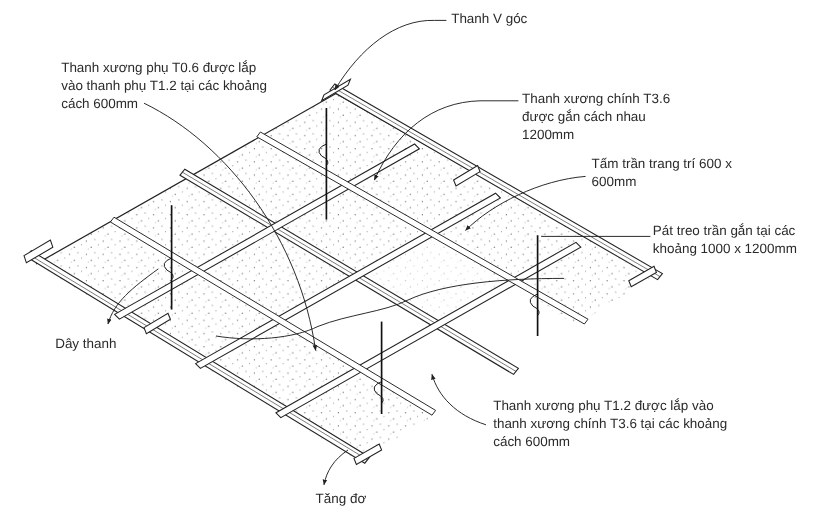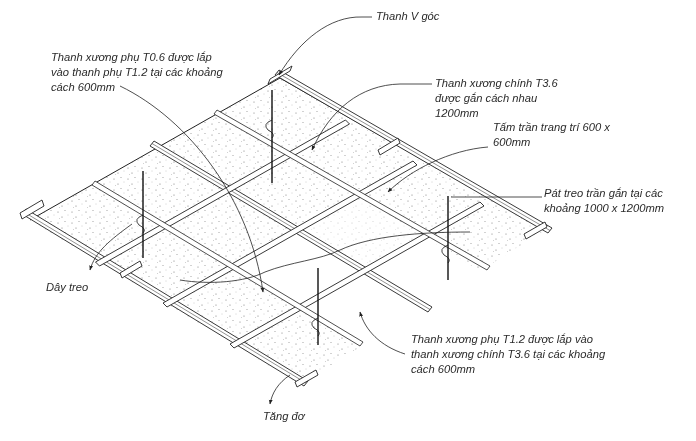--- a/index.html
+++ b/index.html
@@ -1,17 +1,17 @@
 <!DOCTYPE html>
 <html><head>
 <meta charset="utf-8">
 <style>
   html, body { margin: 0; padding: 0; background: #ffffff; }
   body { width: 696px; height: 441px; position: relative; overflow: hidden; font-family: "Liberation Sans", sans-serif; }
-  #stage { position: absolute; left: 0; top: 0; width: 696px; height: 441px; font-style: italic; }
+  #stage { position: absolute; left: 0; top: 0; width: 696px; height: 441px; }
   svg { position: absolute; left: 0; top: 0; }
   .lbl { position: absolute; font-size: 11.2px; line-height: 15px; color: #2a2a2a; white-space: pre; }
 </style>
 </head>
 <body>
 
 <div id="stage">
   <svg width="696" height="441" viewBox="0 0 696 441">
     <defs>
       <marker id="arr" viewBox="0 0 10 10" refX="9" refY="5" markerWidth="6" markerHeight="6" orient="auto-start-reverse">
@@ -101,22 +101,22 @@
     </g>
   </svg>
 
   <div class="lbl" style="left:376px;top:9px;">Thanh V góc</div>
   <div class="lbl" style="left:11px;top:50px;margin-left:40px;">Thanh xương phụ T0.6 được lắp
 vào thanh phụ T1.2 tại các khoảng
 cách 600mm</div>
   <div class="lbl" style="left:435px;top:76px;">Thanh xương chính T3.6
 được gắn cách nhau
 1200mm</div>
-  <div class="lbl" style="left:493px;top:120px;">Tấm trần trang trí 600 x
+  <div class="lbl" style="left:493px;top:130px;">Tấm trần trang trí 600 x
 600mm</div>
   <div class="lbl" style="left:544px;top:186px;">Pát treo trần gắn tại các
 khoảng 1000 x 1200mm</div>
-  <div class="lbl" style="left:46px;top:280px;">Dây treo</div>
+  <div class="lbl" style="left:46px;top:280px;">Dây thanh</div>
   <div class="lbl" style="left:411px;top:332px;">Thanh xương phụ T1.2 được lắp vào
 thanh xương chính T3.6 tại các khoảng
 cách 600mm</div>
   <div class="lbl" style="left:228px;top:409px;margin-left:35px;">Tăng đơ</div>
 </div>
 
 </body></html>

